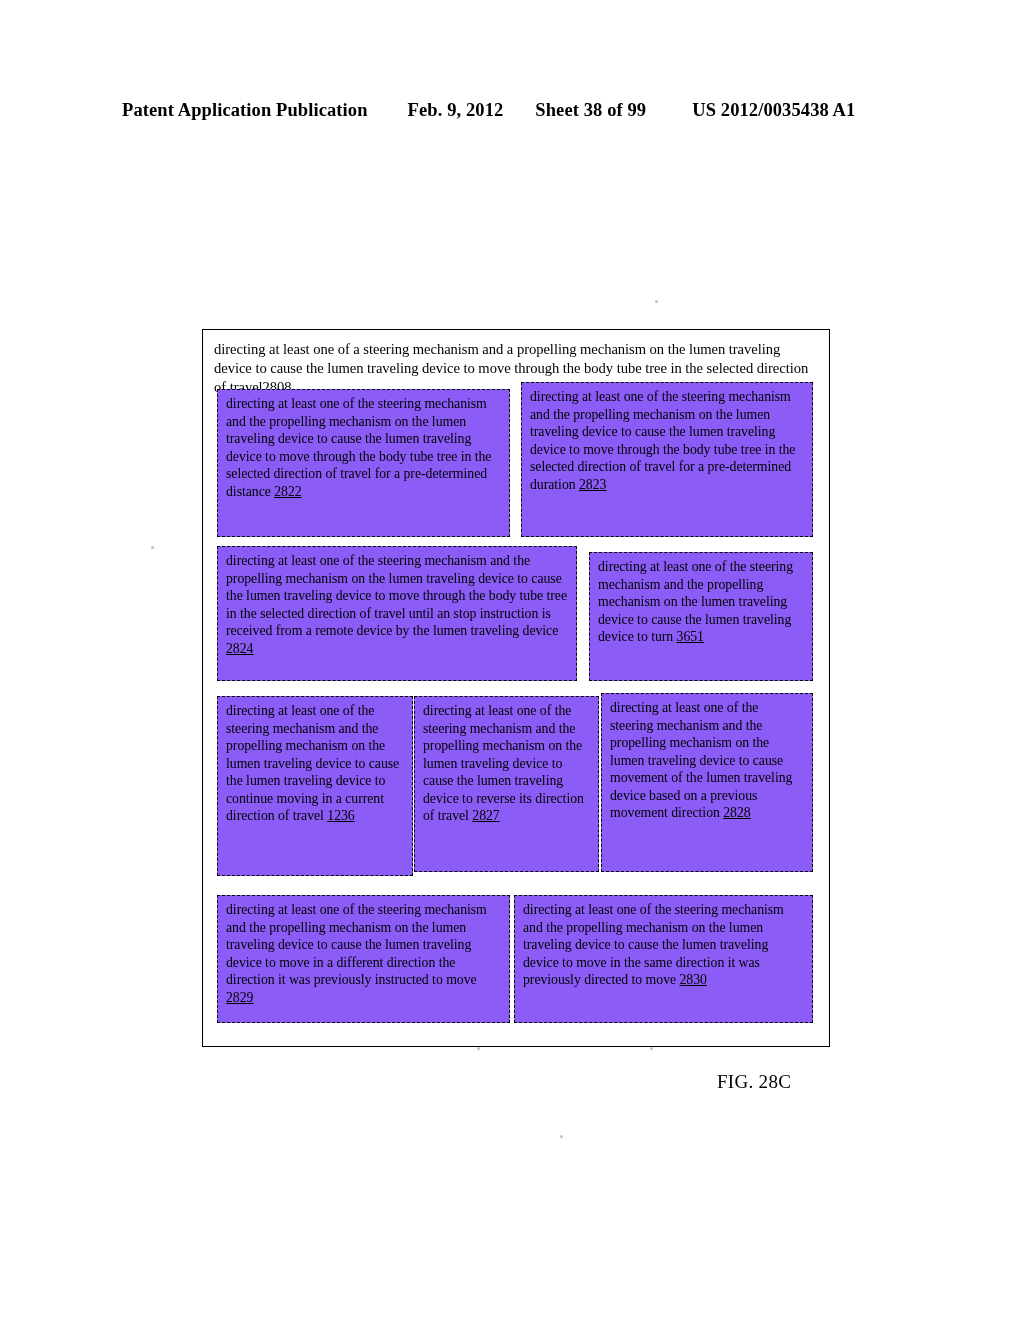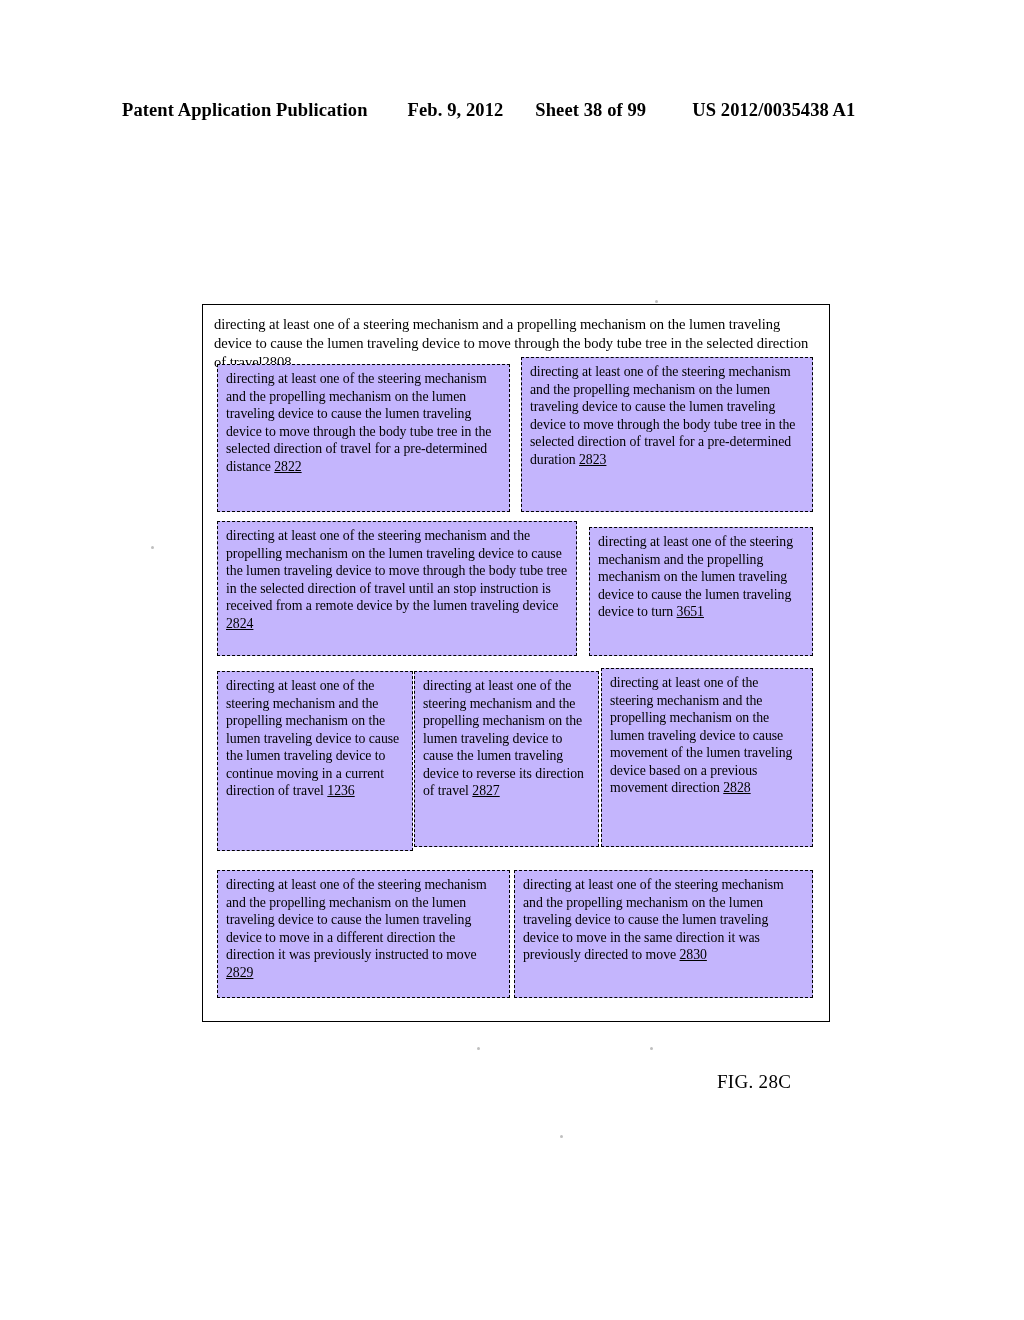--- a/index.html
+++ b/index.html
@@ -31,21 +31,21 @@
   }
   .hdr-pub     { margin-right: 40px; }
   .hdr-date    { margin-right: 32px; }
   .hdr-sheet   { margin-right: 46px; }
   .hdr-number  { }
 
   
   .figure-frame {
     position: absolute;
     left: 202px;
-    top: 304px;
+    top: 329px;
     width: 628px;
     height: 718px;
     border: 1.6px solid #000;
     box-sizing: border-box;
     padding: 8px 10px 0 9px;
   }
 
   .intro-text {
     font-size: 14.6px;
     line-height: 1.30;
@@ -59,21 +59,21 @@
 
   
   .dbox {
     position: absolute;
     border: 1.7px dashed #000;
     box-sizing: border-box;
     padding: 5px 7px 4px 8px;
     font-size: 13.8px;
     line-height: 1.275;
     letter-spacing: -0.05px;
-    background: #c4b5fd;
+    background: #8b5cf6;
   }
   .dbox p { margin: 0; }
 
   
   .b2822 { left: 14px;  top: 59px;  width: 293px; height: 148px; }
   .b2823 { left: 318px; top: 52px;  width: 292px; height: 155px; }
   
   .b2824 { left: 14px;  top: 216px; width: 360px; height: 135px; }
   .b2825 { left: 386px; top: 222px; width: 224px; height: 129px; }
   

